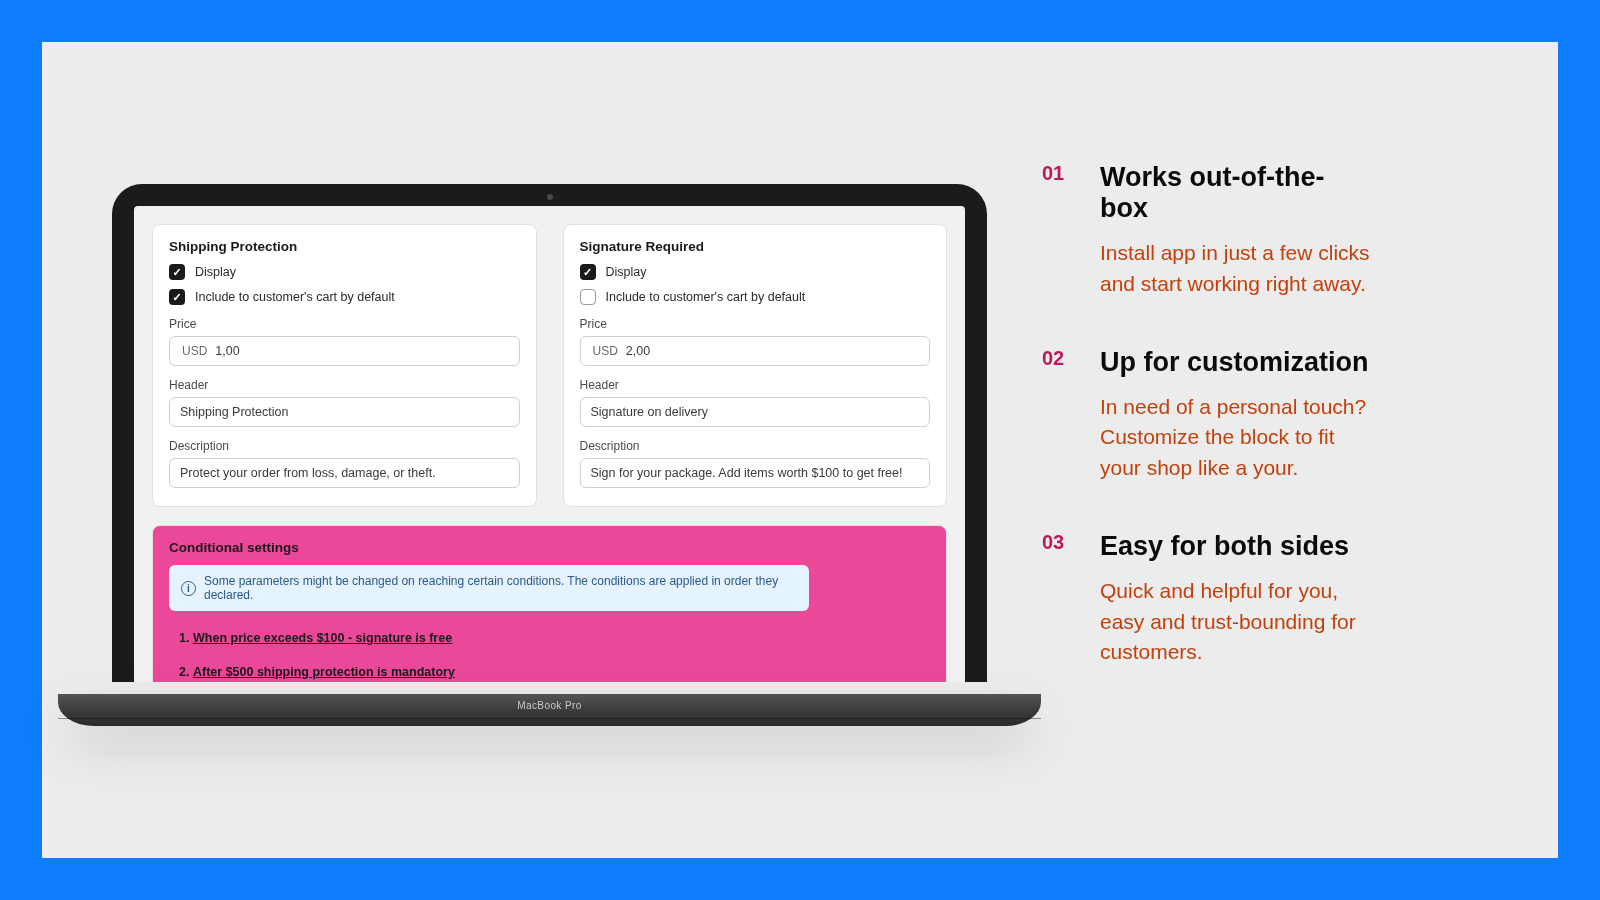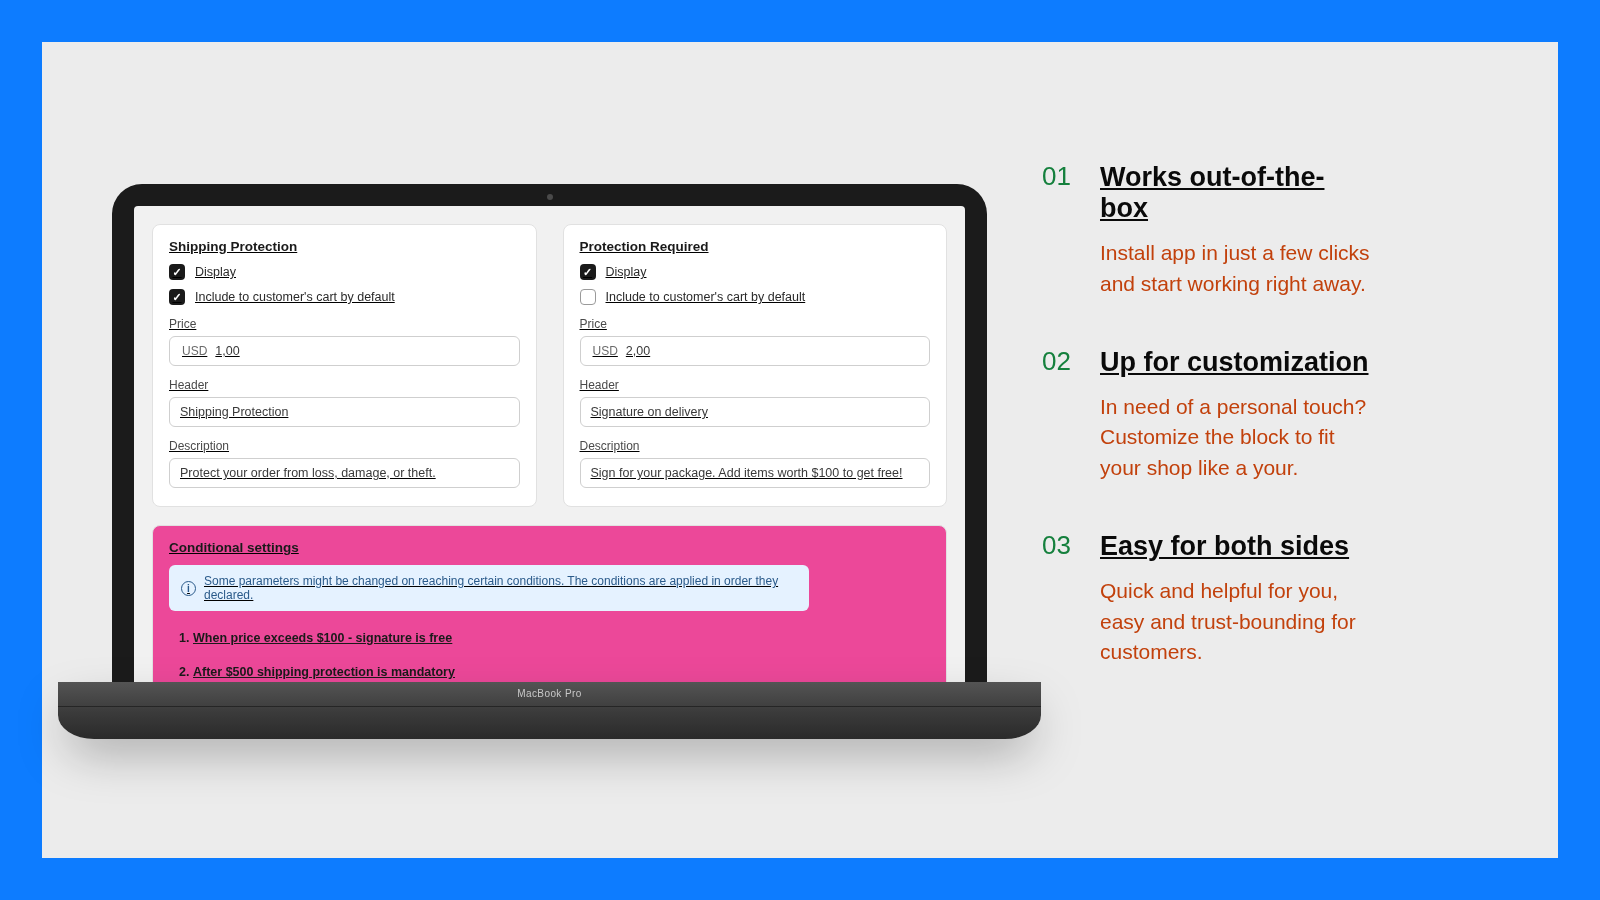--- a/index.html
+++ b/index.html
@@ -13,21 +13,20 @@
   .outer {
     position: absolute;
     top: 42px; left: 42px; right: 42px; bottom: 42px;
     background: #ececec;
   }
   
   .laptop {
     position: absolute;
     left: 70px; top: 142px;
     width: 875px;
-    text-decoration: underline;
   }
   .lid {
     background: #1b1b1b;
     border-radius: 30px 30px 0 0;
     padding: 22px 22px 0 22px;
     height: 498px;
     position: relative;
   }
   .camera {
     position: absolute;
@@ -101,51 +100,51 @@
     background: #2d2d2d;
     color: #fff;
     border: none;
     border-radius: 6px;
     padding: 7px 12px;
     font-size: 12px;
     cursor: pointer;
   }
   
   .base {
-    height: 57px;
+    height: 32px;
     background: linear-gradient(#545454, #3a3a3a 55%, #2a2a2a);
     border-radius: 0 0 36px 36px / 0 0 24px 24px;
     position: relative;
-    margin: 0 -54px;
+    margin: 12px -54px;
     box-shadow: 0 20px 50px -10px rgba(0,0,0,0.35);
   }
   .base .brand {
     position: absolute; top: 6px; left: 50%; transform: translateX(-50%);
     font-size: 10px; letter-spacing: 0.4px; color: #c8c8c8;
   }
   .base::after {
     content: "";
     position: absolute; left: 0; right: 0; top: 24px; height: 1px;
     background: rgba(0,0,0,0.4);
   }
 
   
   .features {
     position: absolute;
     left: 1000px; top: 120px;
     width: 330px;
   }
   .feat { display: flex; gap: 18px; margin-bottom: 48px; }
   .feat-num {
-    font-size: 26px; font-weight: 400; color: #15803d;
+    font-size: 20px; font-weight: 700; color: #be185d;
     width: 40px; flex-shrink: 0;
     line-height: 1.1;
   }
   .feat-body { flex: 1; }
-  .feat-title { font-size: 27px; font-weight: 700; color: #0a0a0a; margin-bottom: 14px; line-height: 1.15; text-decoration: underline; }
+  .feat-title { font-size: 27px; font-weight: 700; color: #0a0a0a; margin-bottom: 14px; line-height: 1.15; }
   .feat-desc { font-size: 21px; color: #c2410c; line-height: 1.45; }
 </style>
 </head>
 <body>
 
 <div class="outer">
 
   <div class="laptop">
     <div class="lid">
       <div class="camera"></div>
@@ -176,21 +175,21 @@
               <span>Shipping Protection</span>
             </div>
 
             <div class="field-label">Description</div>
             <div class="input">
               <span>Protect your order from loss, damage, or theft.</span>
             </div>
           </div>
 
           <div class="card">
-            <div class="card-title">Protection Required</div>
+            <div class="card-title">Signature Required</div>
 
             <div class="chk-row">
               <span class="chkbox on">✓</span>
               <span class="chk-label">Display</span>
             </div>
             <div class="chk-row">
               <span class="chkbox off"></span>
               <span class="chk-label">Include to customer's cart by default</span>
             </div>
 

